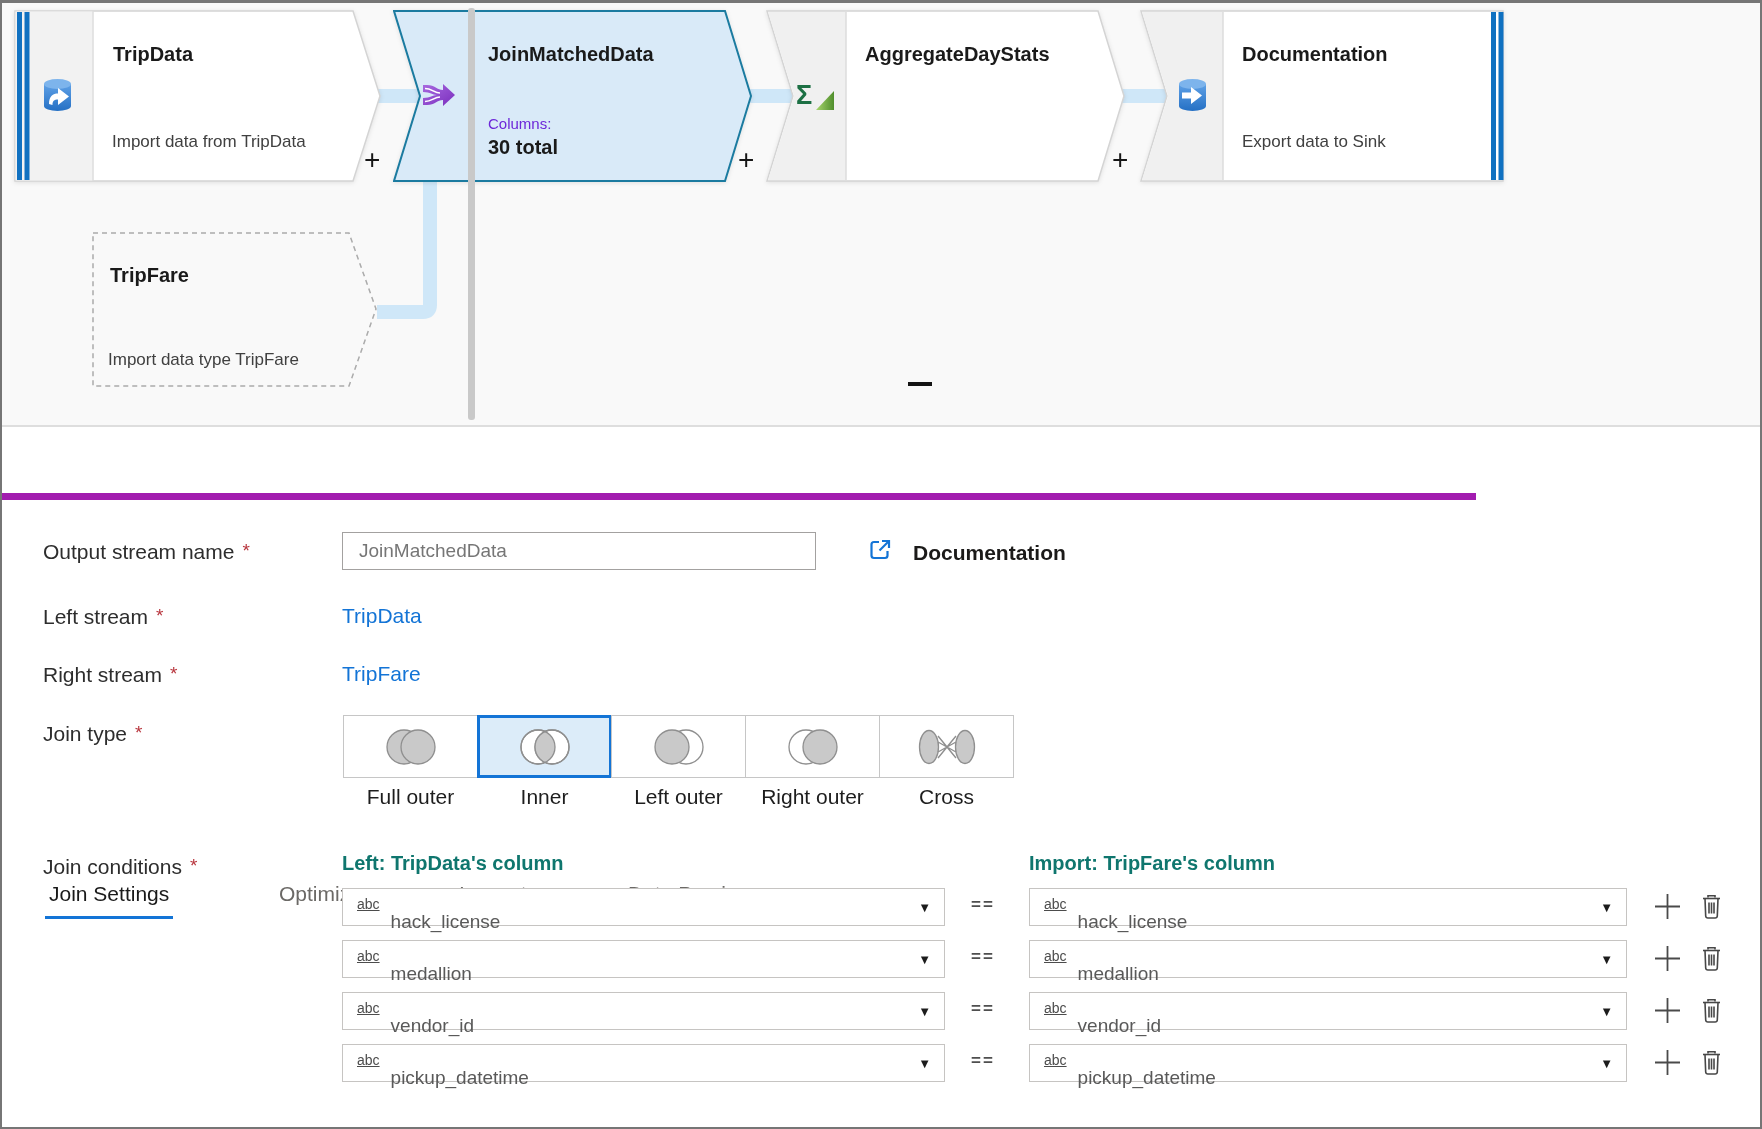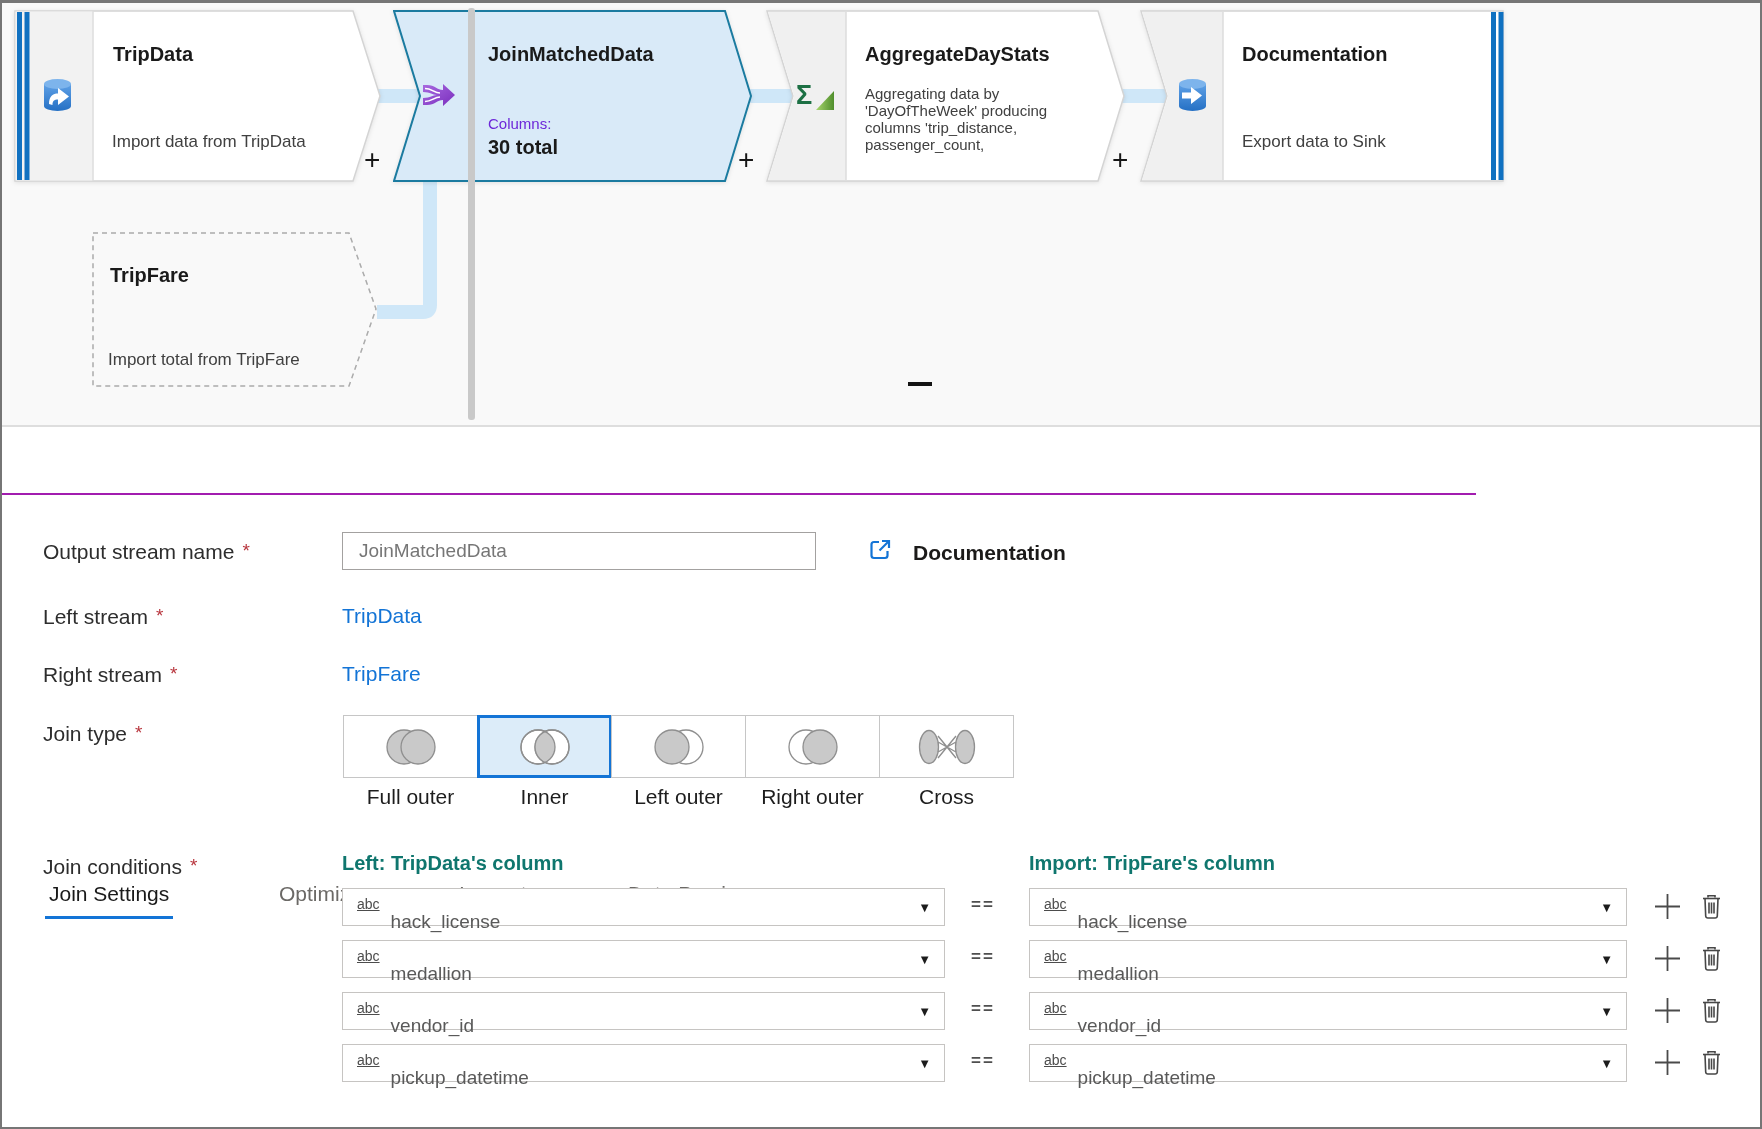--- a/index.html
+++ b/index.html
@@ -14,21 +14,21 @@
   .node svg.shape{position:absolute;left:0;top:0;filter:drop-shadow(0 1px 2px rgba(0,0,0,.10));}
   .ntitle{position:absolute;font-size:20px;font-weight:700;color:#1a1a1a;white-space:nowrap;}
   .ndesc{position:absolute;font-size:17px;color:#404040;white-space:nowrap;}
   .ndesc.wrap{white-space:normal;font-size:15px;line-height:17px;width:240px;max-height:96px;overflow:hidden;}
   .nmeta{position:absolute;font-size:15px;color:#6d28d9;}
   .nmetaval{position:absolute;font-size:20px;font-weight:700;color:#1a1a1a;}
   .plus{position:absolute;font-size:28px;font-weight:300;color:#161616;line-height:28px;cursor:pointer;}
   #vscroll{position:absolute;left:468px;top:8px;width:7px;height:412px;background:#c9c9c9;border-radius:3px;z-index:10;}
   #resize-handle{position:absolute;left:908px;top:382px;width:24px;height:4px;background:#141414;z-index:11;}
   
-  #tabs{position:absolute;left:0;top:427px;width:1476px;height:66px;background:#fff;border-bottom:2px solid #a21caf;}
+  #tabs{position:absolute;left:0;top:427px;width:1476px;height:66px;background:#fff;border-bottom:7px solid #a21caf;}
   .tab{position:absolute;top:455px;font-size:21px;color:#6b6966;white-space:nowrap;cursor:pointer;padding:0 4px 10px 4px;}
   .tab.active{color:#1a1a1a;border-bottom:3px solid #1374d6;}
   #status-dot{position:absolute;left:777px;top:464px;width:17px;height:17px;border-radius:50%;background:#4aa64a;}
   
   .flabel{position:absolute;left:43px;font-size:21px;color:#2d2d2d;white-space:nowrap;}
   .req{color:#b8363e;font-size:19px;margin-left:8px;position:relative;top:-2px;}
   #out-input{position:absolute;left:342px;top:532px;width:456px;height:36px;border:1px solid #a3a1a0;background:#fff;
              font-size:19px;color:#767676;padding:0 0 0 16px;font-family:inherit;outline:none;}
   .linkval{position:absolute;left:342px;font-size:21px;color:#1374d6;cursor:pointer;white-space:nowrap;}
   #doc-link{position:absolute;left:868px;top:538px;cursor:pointer;}
@@ -123,21 +123,20 @@
         <defs>
             <linearGradient id="ag" x1="0" y1="0" x2="1" y2="0">
           <stop offset="0" stop-color="#a8d56e"></stop>
               <stop offset="1" stop-color="#4f8e2c"></stop>
             </linearGradient>
           </defs>
         <text x="0" y="24" font-size="27" font-weight="700" fill="#1d7044" font-family="'Liberation Sans','DejaVu Sans',sans-serif">Σ</text>
         <polygon points="20,30 38,30 38,11" fill="url(#ag)"></polygon>
       </svg>
       <div class="ntitle" style="left:99px;top:33px">AggregateDayStats</div>
-      <div class="ndesc wrap" style="left:99px;top:75px">Aggregating data by 'DayOfTheWeek' producing columns 'trip_distance, passenger_count,</div>
     </div>
     <span class="plus" style="left:1112px;top:146px">+</span>
 
     <div class="node" style="left:1140px;top:10px;width:365px;height:172px">
       <svg class="shape" width="365" height="172">
         <polygon points="1,1 363,1 363,171 1,171 27,86" fill="#ffffff" stroke="#d4d4d4" stroke-width="1.5"></polygon>
         <polygon points="2,2 83,2 83,170 2,170 28,86" fill="#f0f0f0"></polygon>
         <line x1="83" y1="2" x2="83" y2="170" stroke="#dcdcdc" stroke-width="1.5"></line>
         <rect x="351" y="2" width="5" height="168" fill="#1071c1"></rect>
         <rect x="358.5" y="2" width="5" height="168" fill="#1071c1"></rect>
@@ -155,21 +154,21 @@
       </svg>
       <div class="ntitle" style="left:102px;top:33px">Documentation</div>
       <div class="ndesc" style="left:102px;top:122px">Export data to Sink</div>
     </div>
 
     <div class="node" style="left:92px;top:232px;width:285px;height:155px">
       <svg class="shape" width="285" height="155" style="filter:none">
         <polygon points="1,1 257,1 284,77 257,154 1,154" fill="none" stroke="#ababab" stroke-width="1.5" stroke-dasharray="5,4"></polygon>
       </svg>
       <div class="ntitle" style="left:18px;top:32px">TripFare</div>
-      <div class="ndesc" style="left:16px;top:118px">Import total from TripFare</div>
+      <div class="ndesc" style="left:16px;top:118px">Import data type TripFare</div>
     </div>
 
     <div id="vscroll"></div>
     <div id="resize-handle"></div>
   </div>
 
   <div id="tabs">
     <span class="tab active" style="left:45px">Join Settings</span>
     <span class="tab" style="left:275px">Optimize</span>
     <span class="tab" style="left:455px">Inspect</span>

